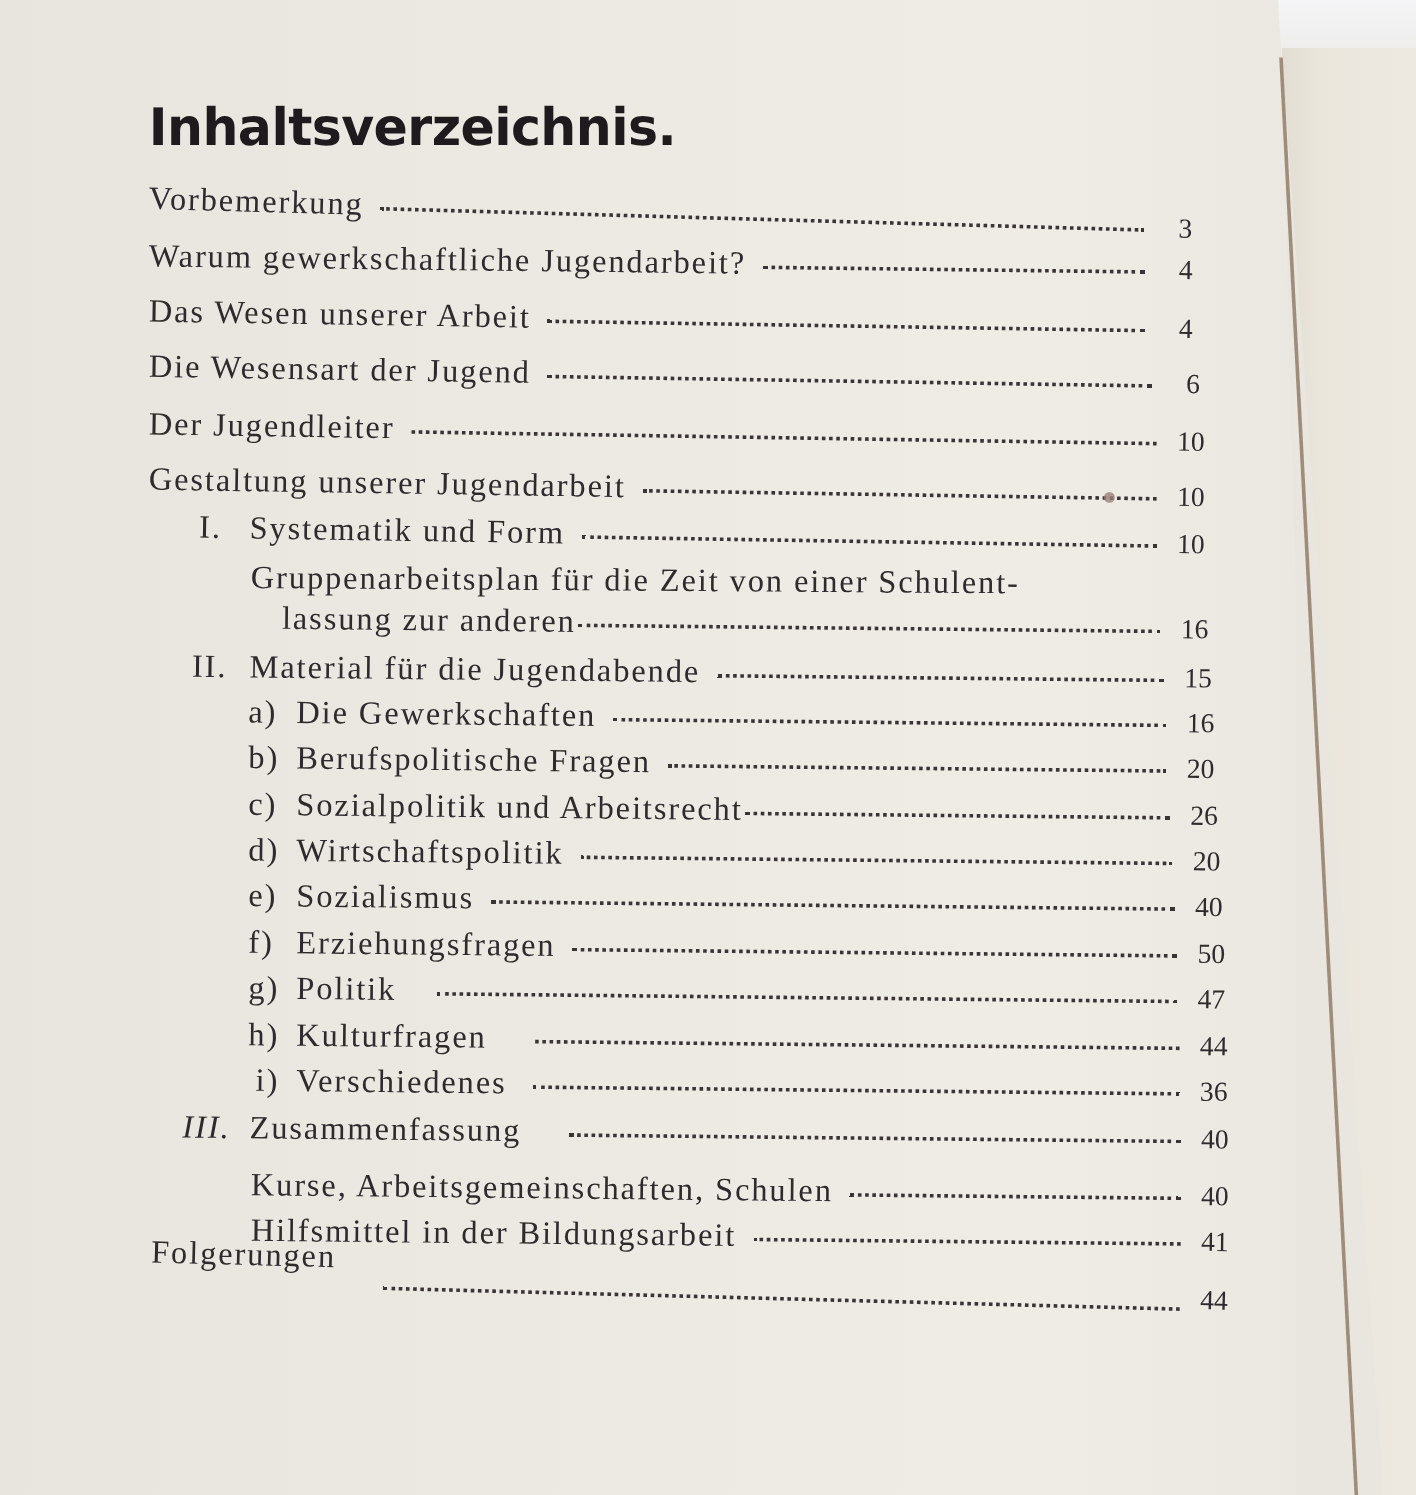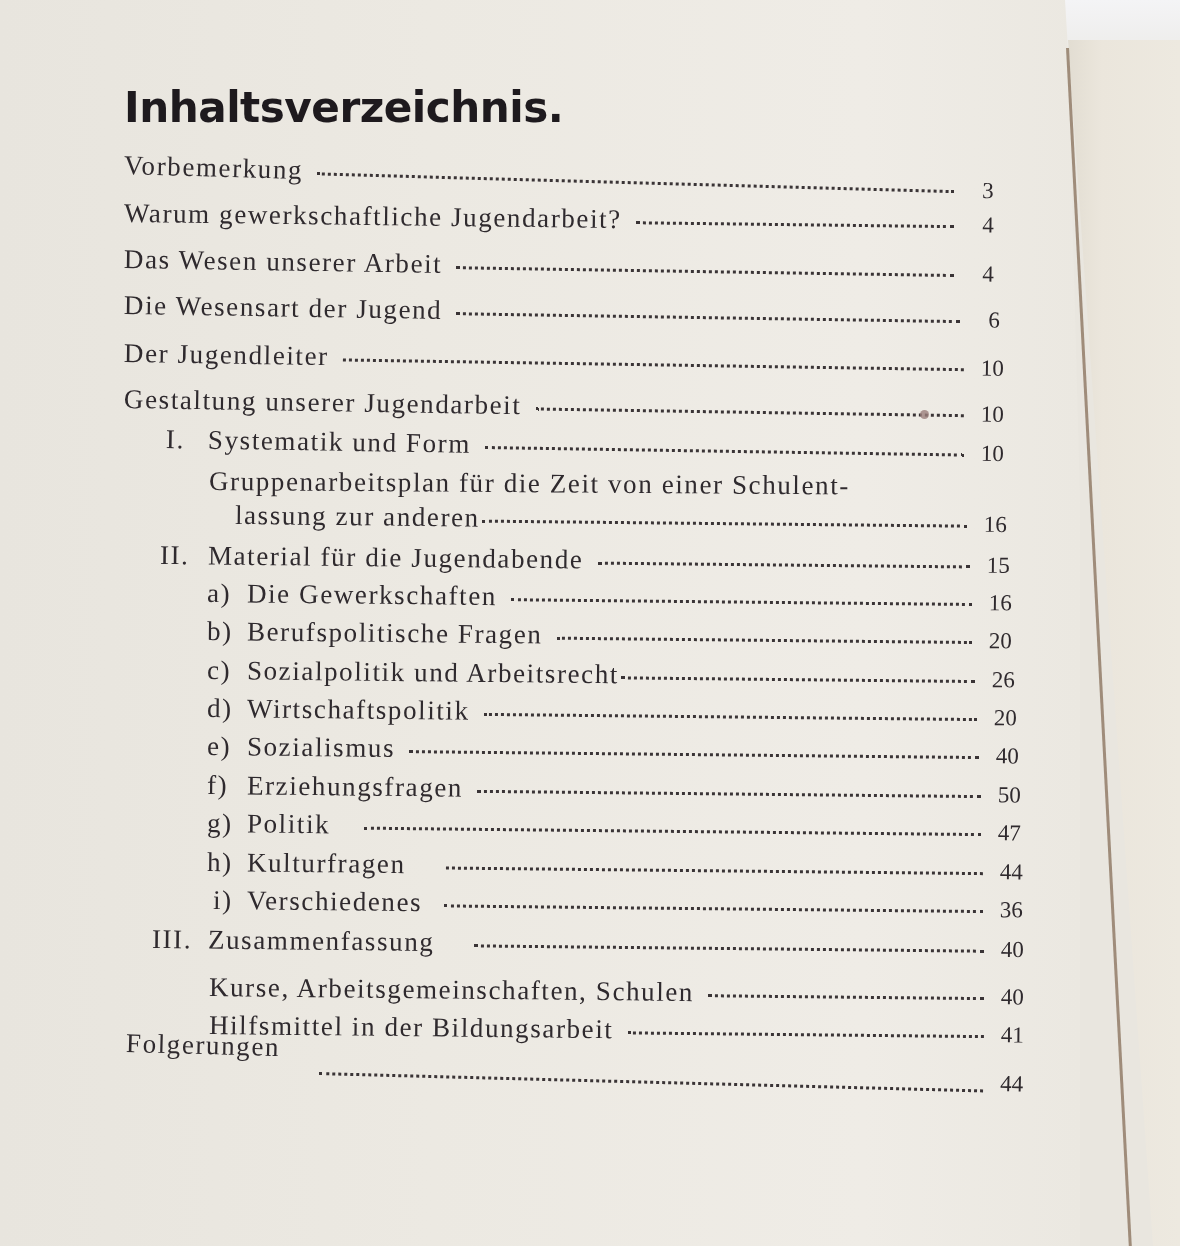--- a/index.html
+++ b/index.html
@@ -182,21 +182,21 @@
 </div>
 
 <div class="entry" style="left:213px; top:885px; width:810px; transform:rotate(0.6deg); transform-origin:left;">
   <span class="num" style="min-width:34px;">i)</span>
   <span class="label">Verschiedenes</span>
   <span class="leader" style="margin-left:22px;"></span>
   <span class="page-num">36</span>
 </div>
 
 <div class="entry" style="left:152px; top:924px; width:872px; transform:rotate(0.6deg); transform-origin:left;">
-  <span class="num" style="min-width:56px;">III.</span>
+  <span class="num" style="min-width:56px;font-style:italic;">III.</span>
   <span class="label">Zusammenfassung</span>
   <span class="leader" style="margin-left:40px;"></span>
   <span class="page-num">40</span>
 </div>
 
 <div class="entry" style="left:209px; top:972px; width:815px; transform:rotate(0.6deg); transform-origin:left;">
   <span class="label">Kurse, Arbeitsgemeinschaften, Schulen</span>
   <span class="leader"></span>
   <span class="page-num">40</span>
 </div>

